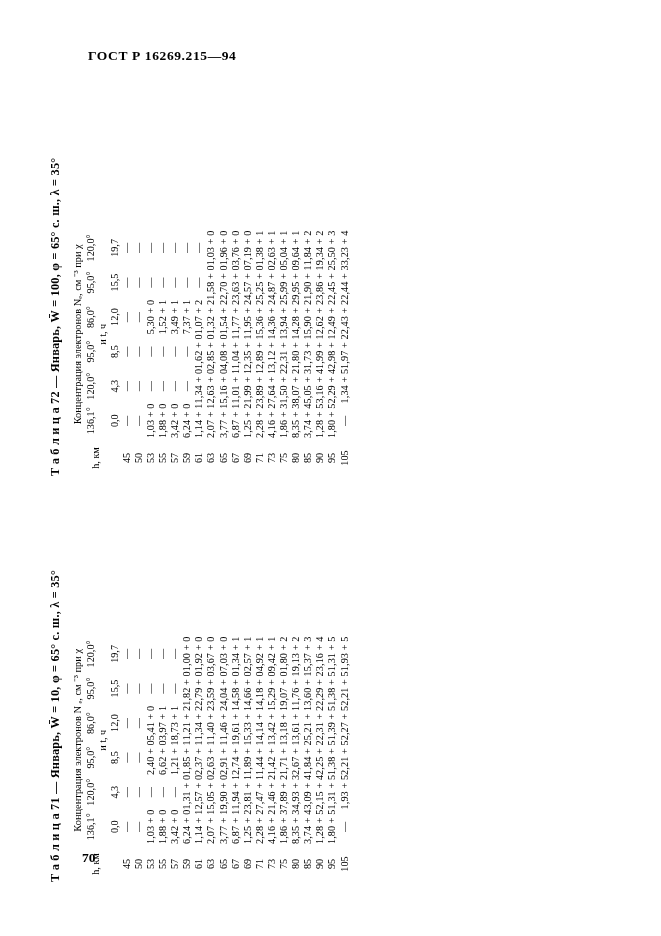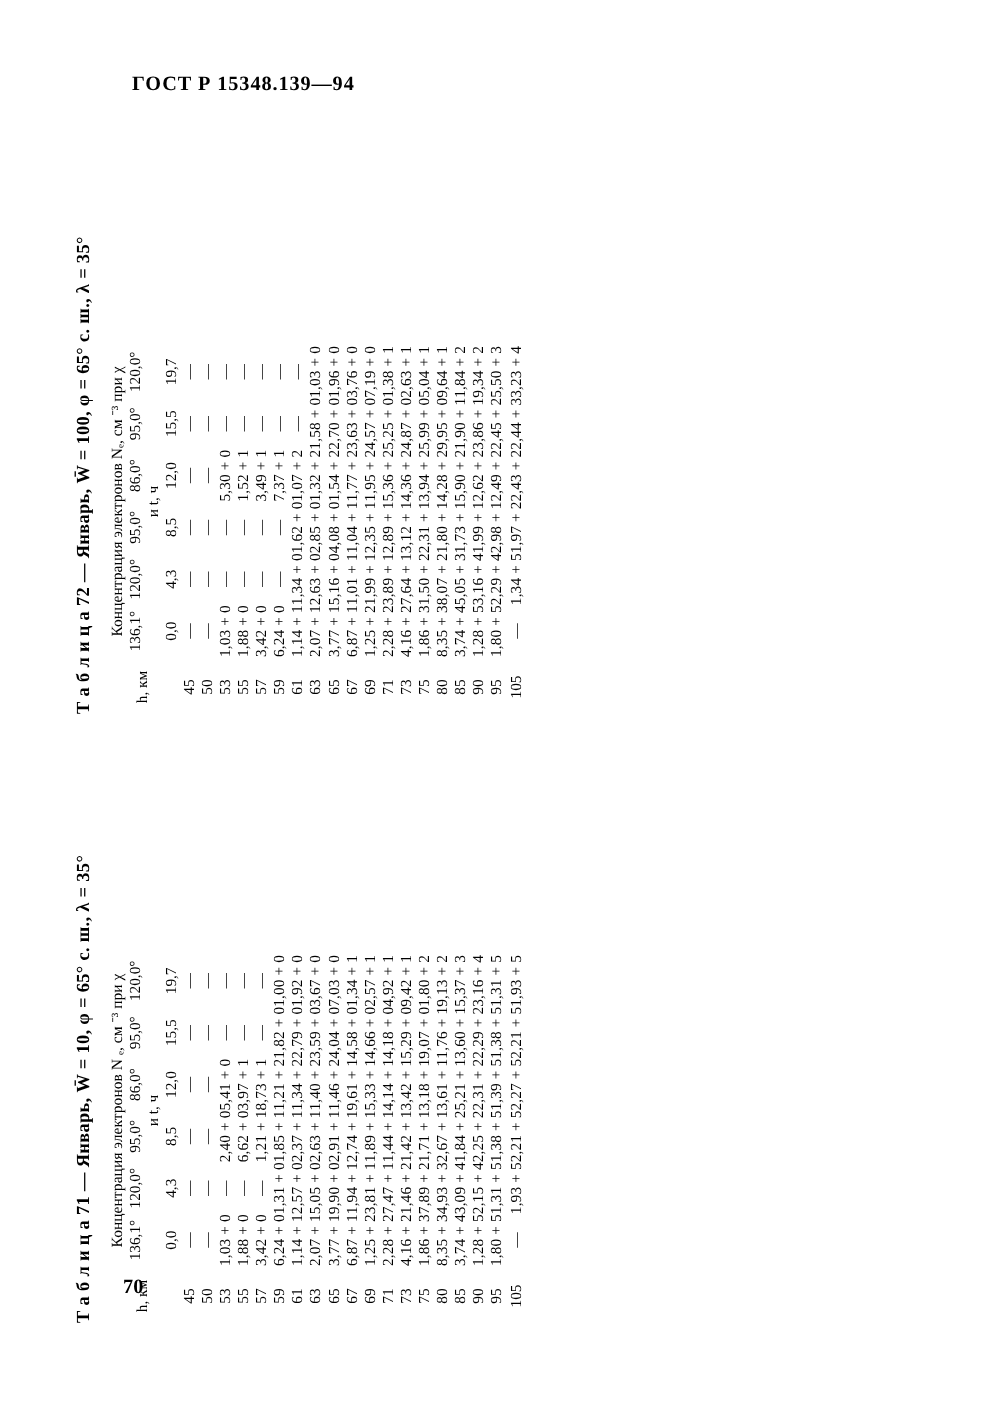--- a/index.html
+++ b/index.html
@@ -111,21 +111,21 @@
     letter-spacing: 0.1px;
   }
   .dash { font-size: 10.2px; }
   table.gost tr { height: 12.1px; }
   .col-h  { width: 40px; }
   .col-d  { width: 50px; }
 </style>
 </head>
 <body>
 
-<div class="page-header">ГОСТ Р 15348.139—94</div>
+<div class="page-header">ГОСТ Р 16269.215—94</div>
 
 <div class="table-block" id="block-72">
   <div class="tbl-caption">Т а б л и ц а  72 — Январь,  W̄ = 100,  φ = 65° с. ш.,  λ = 35°</div>
   <table class="gost">
     <thead>
       <tr>
         <td class="col-h rule-top rule-l rule-r-thin" rowspan="4">h, км</td>
         <td class="col-d hdr-span rule-top rule-thin-b rule-r" colspan="6">Концентрация электронов Nₑ, см ⁻³ при χ</td>
       </tr>
       <tr>

